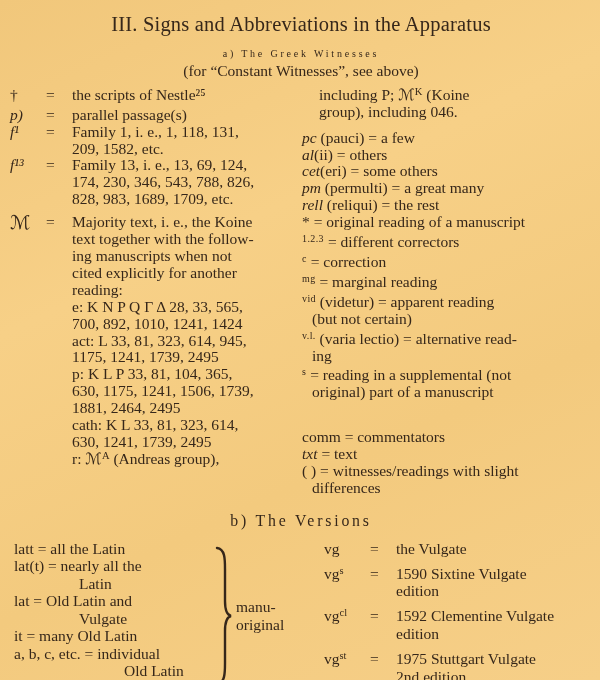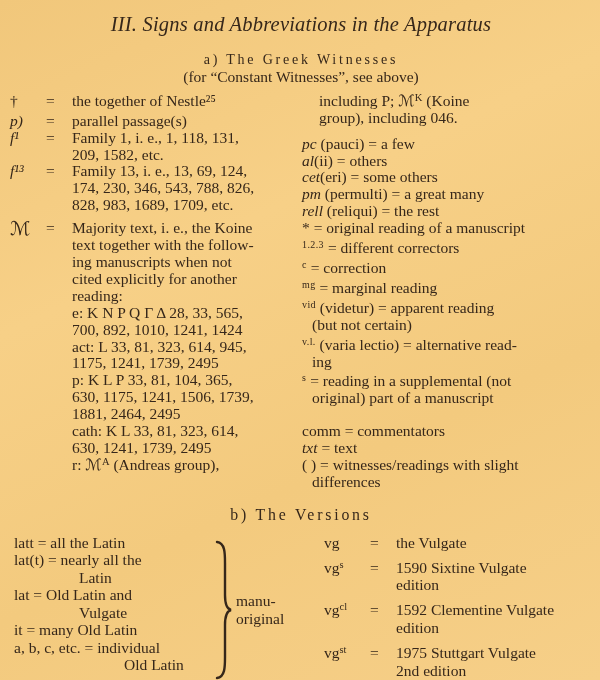--- a/index.html
+++ b/index.html
@@ -5,37 +5,37 @@
   html,body { margin:0; padding:0; }
   body { width:600px; height:680px; overflow:hidden; }
   .page {
     box-sizing:border-box; width:600px; height:680px;
     padding:8px 8px 0 10px;
     background: linear-gradient(155deg, #f1c77b 0%, #f7d087 35%, #f3ca7e 65%, #f6cf88 100%);
     color:#36271a;
     font-family:"Liberation Serif","DejaVu Serif",serif;
     font-size:15.5px; line-height:16.9px;
   }
-  .title { text-align:center; font-size:20.5px; line-height:24px; margin:4px 0 16px 0; letter-spacing:0.2px;font-style:italic; }
-  .h-sub { text-align:center; font-size:14px; letter-spacing:2.8px; }
+  .title { text-align:center; font-size:20.5px; line-height:24px; margin:4px 0 10px 0; letter-spacing:0.2px; }
+  .h-sub { text-align:center; font-size:10px; letter-spacing:2.8px; }
   .h-note { text-align:center; margin-bottom:7px; }
   .cols { display:flex; }
   .col-left { flex:none; width:284px; }
   .col-right { flex:1; padding-left:8px; }
   .g-row { display:grid; grid-template-columns:36px 26px 1fr; align-items:start; }
   .mt3 { margin-top:3px; } .mt5 { } .mt6 { margin-top:6px; }
   .it { font-style:italic; }
   .m-sym { font-size:19px; line-height:16.9px; font-family:"DejaVu Serif","DejaVu Sans",serif; }
   .m-inline { font-family:"DejaVu Serif","DejaVu Sans",serif; }
   .pre { white-space:pre-line; }
   .r-cont { padding-left:17px; margin-bottom:9px; }
   .r-row { padding-left:10px; text-indent:-10px; }
   .sup-sym { font-size:10px; vertical-align:5px; letter-spacing:0.4px; }
   sup { font-size:10.5px; vertical-align:5px; line-height:0; }
-  .mt-comm { margin-top:16px; }
+  .mt-comm { margin-top:28px; }
   .h-b { text-align:center; font-size:15.8px; letter-spacing:2.8px; margin:16px 0 10px 0; }
   .versions { display:flex; padding-left:4px; }
   .v-left { flex:none; width:200px; line-height:17.5px; }
   .v-ind1 { padding-left:65px; }
   .v-ind2 { padding-left:110px; }
   .v-brace { flex:none; width:22px; display:flex; align-items:center; }
   .v-label { flex:none; width:64px; align-self:center; white-space:pre-line; line-height:18px; }
   .v-right { flex:1; padding-left:24px; }
   .v-row { display:grid; grid-template-columns:46px 26px 1fr; margin-bottom:7px; line-height:17.8px; }
 </style>
@@ -47,21 +47,21 @@
   <div class="title">III. Signs and Abbreviations in the Apparatus</div>
   <div class="h-sub">a) The Greek Witnesses</div>
   <div class="h-note">(for “Constant Witnesses”, see above)</div>
 
   <div class="cols">
 
     <div class="col-left">
       <div class="g-row">
         <span class="g-sym">†</span>
         <span class="g-eq">=</span>
-        <span class="g-text pre">the together of Nestle²⁵</span>
+        <span class="g-text pre">the scripts of Nestle²⁵</span>
       </div>
       <div class="g-row mt3">
         <span class="g-sym it">p)</span>
         <span class="g-eq">=</span>
         <span class="g-text pre">parallel passage(s)</span>
       </div>
       <div class="g-row mt5">
         <span class="g-sym it">f¹</span>
         <span class="g-eq">=</span>
         <span class="g-text pre">Family 1, i. e., 1, 118, 131,

